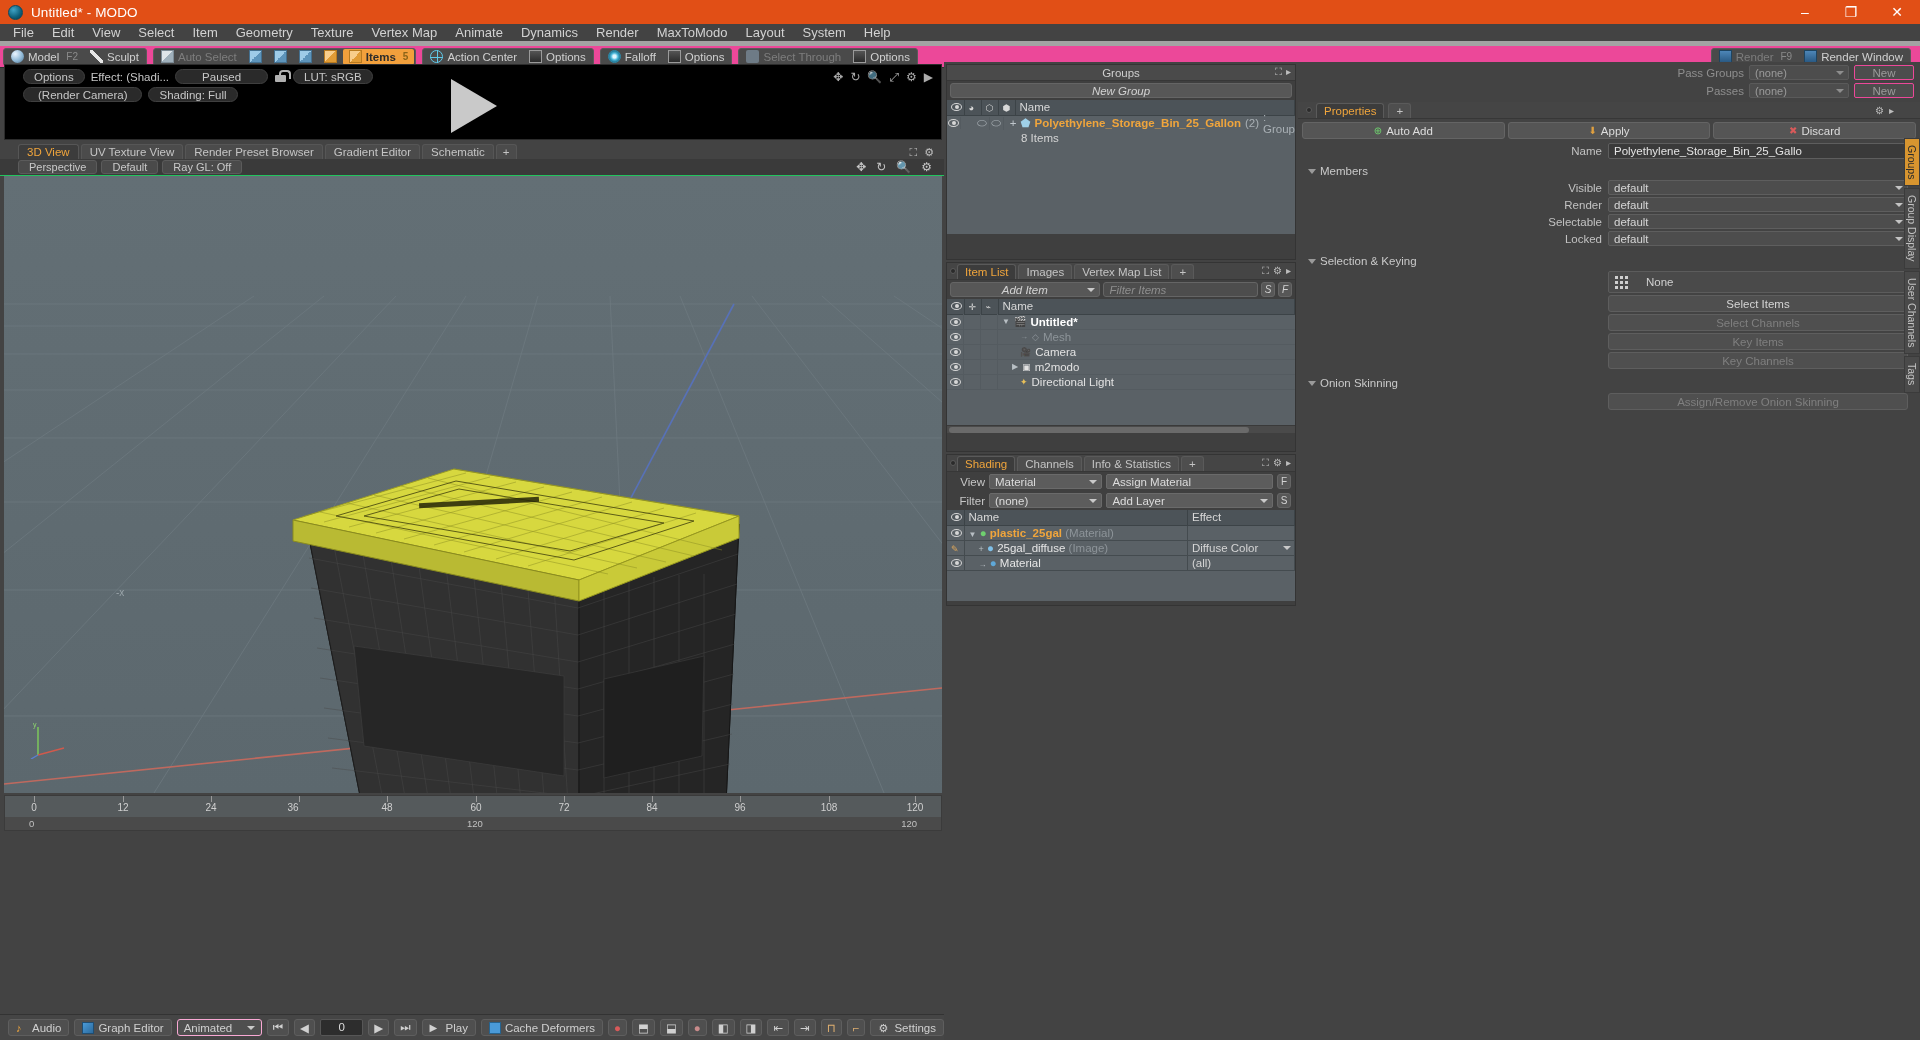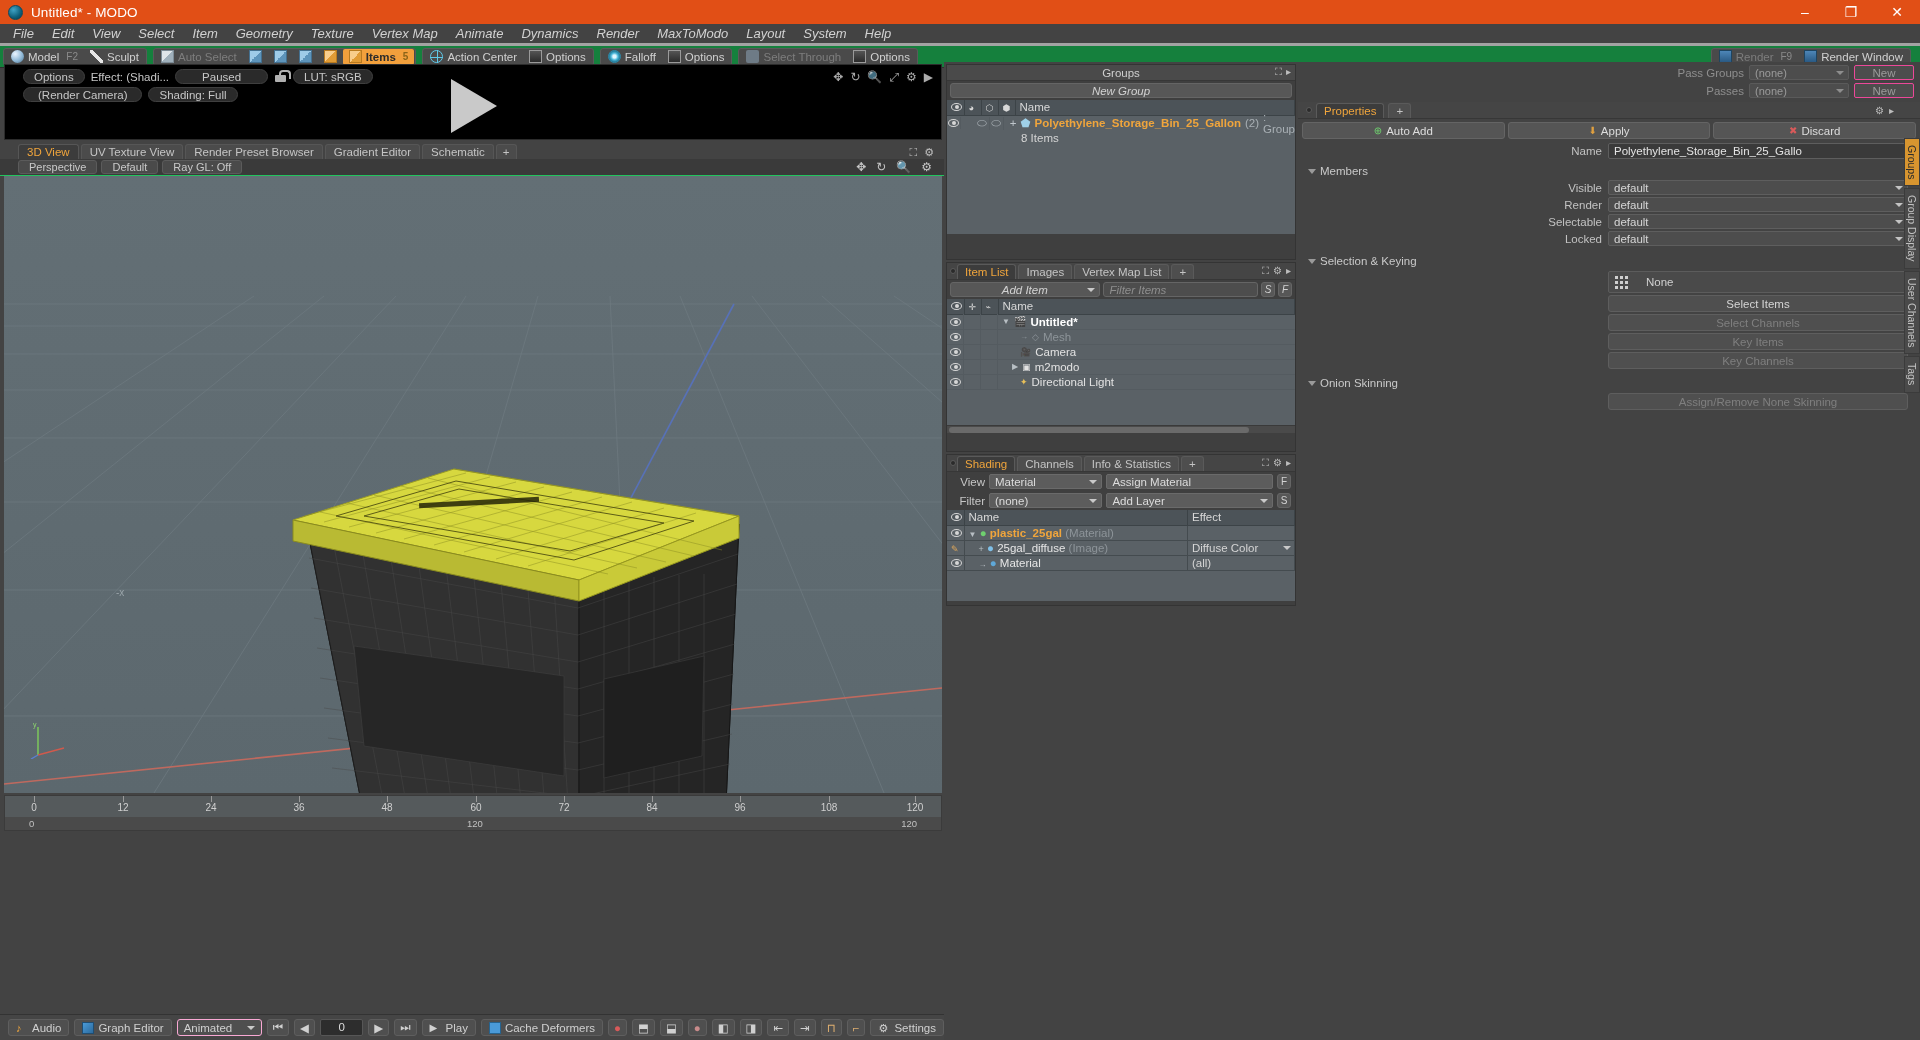--- a/index.html
+++ b/index.html
@@ -21,25 +21,25 @@
   .title-logo {
     width:15px;height:15px;border-radius:50%;
     background:radial-gradient(circle at 35% 30%, #3fa3c6, #0d5f7a 60%, #083b4c);
     margin-right:8px; flex:none; border:1px solid #0a4a60;
   }
   .title-text { flex:1; letter-spacing:.1px; }
   .win-btns { display:flex; height:24px; }
   .win-btn { width:46px; height:24px; display:flex; align-items:center; justify-content:center; color:#fff; font-size:14px; }
 
   
-  .menubar { height:22px; background:#434343; display:flex; align-items:center; padding-left:4px; border-bottom:3px solid #a3a3a3;font-style:italic; }
+  .menubar { height:22px; background:#434343; display:flex; align-items:center; padding-left:4px; border-bottom:5px solid #a3a3a3; }
   .menu-item { padding:0 9px; height:22px; line-height:22px; font-size:13px; color:#d2d2d2; }
 
   
-  .toolbar { height:22px; background:#15803d; display:flex; align-items:center; gap:0; padding:0 3px; border-bottom:1px solid #2e2e2e;}
+  .toolbar { height:22px; background:#ec4899; display:flex; align-items:center; gap:0; padding:0 3px; border-bottom:1px solid #2e2e2e;}
   .tgroup { display:flex; align-items:center; background:#4a4a4a; border:1px solid #5a5a5a; border-radius:3px; height:18px; margin-right:6px; padding:0 1px; }
   .tbtn { display:flex; align-items:center; gap:4px; height:16px; padding:0 6px; font-size:11.5px; color:#d0d0d0; white-space:nowrap; border-radius:2px;}
   .tbtn.dim { color:#7d7d7d; }
   .tbtn.active { background:#f2a03c; color:#2b2b2b; font-weight:bold; border-radius:2px; }
   .tbtn .key { color:#8a8a8a; font-size:10px; margin-left:3px;}
   .ic { width:13px;height:13px;flex:none; display:inline-block; }
   .ic-sphere { border-radius:50%; background:radial-gradient(circle at 33% 30%, #eaf4ff, #8fb8d6 55%, #4a6f8c);}
   .ic-cube { background:linear-gradient(135deg,#dfe6ea 0 50%, #9fb0bb 50% 100%); border:1px solid #7d8c96;}
   .ic-cube-b { background:linear-gradient(135deg,#9ecbe8 0 50%, #5d94bb 50% 100%); border:1px solid #44708f;}
   .ic-cube-o { background:linear-gradient(135deg,#f8cd8c 0 50%, #e09b36 50% 100%); border:1px solid #b87a20;}
@@ -481,21 +481,21 @@
 
     <div class="timeline">
       <div class="tl-track">
         <div class="tl-tick" style="left:29px"></div>
           <div class="tl-num" style="left:29px">0</div>
         <div class="tl-tick" style="left:118px"></div>
           <div class="tl-num" style="left:118px">12</div>
         <div class="tl-tick" style="left:206px"></div>
           <div class="tl-num" style="left:206px">24</div>
         <div class="tl-tick" style="left:294px"></div>
-          <div class="tl-num" style="left:294px">36</div>
+          <div class="tl-num" style="left:288px">36</div>
         <div class="tl-tick" style="left:382px"></div>
           <div class="tl-num" style="left:382px">48</div>
         <div class="tl-tick" style="left:471px"></div>
           <div class="tl-num" style="left:471px">60</div>
         <div class="tl-tick" style="left:559px"></div>
           <div class="tl-num" style="left:559px">72</div>
         <div class="tl-tick" style="left:647px"></div>
           <div class="tl-num" style="left:647px">84</div>
         <div class="tl-tick" style="left:735px"></div>
           <div class="tl-num" style="left:735px">96</div>
@@ -903,21 +903,21 @@
     </div>
     <div class="sbtn">Select Items</div>
     <div class="sbtn dim">Select Channels</div>
     <div class="sbtn dim">Key Items</div>
     <div class="sbtn dim">Key Channels</div>
 
     <div class="sec-title" style="padding-top:8px;">
       <span class="tri"></span>
       <span>Onion Skinning</span>
     </div>
-    <div class="sbtn dim">Assign/Remove None Skinning</div>
+    <div class="sbtn dim">Assign/Remove Onion Skinning</div>
 
     <div style="position:absolute; right:2px; top:76px; width:14px;">
       <div class="vtab-s active">Groups</div>
       <div class="vtab-s">Group Display</div>
       <div class="vtab-s">User Channels</div>
       <div class="vtab-s">Tags</div>
     </div>
 
   </div>
 

